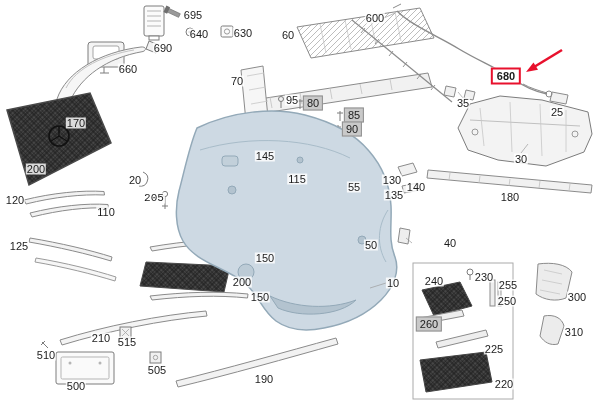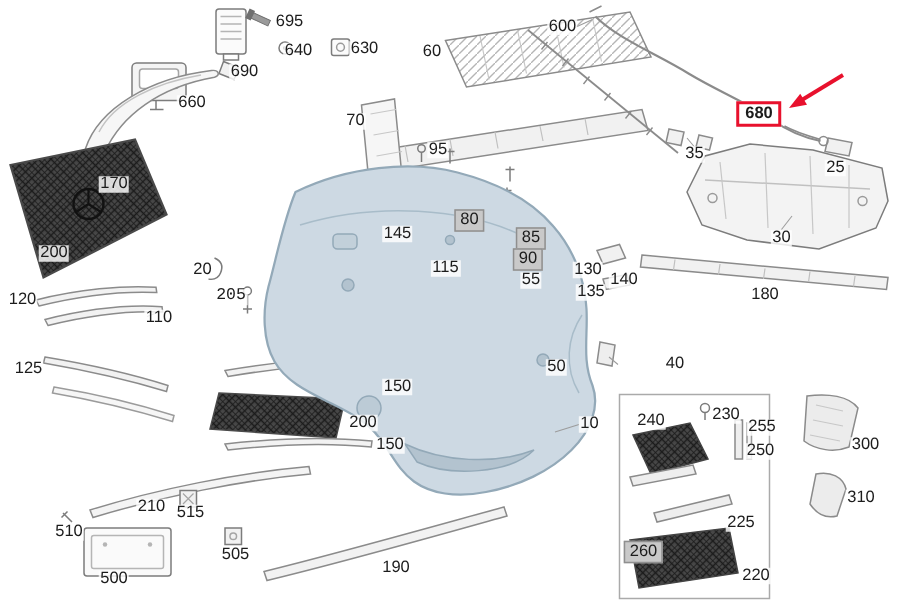--- a/index.html
+++ b/index.html
@@ -8,21 +8,21 @@
     font-family:"Liberation Sans",sans-serif;
   }
   .stage svg{position:absolute;left:0;top:0;}
   #labels-layer{position:absolute;left:0;top:0;width:600px;height:290px;}
   .part-label{
     position:absolute;transform:translate(-50%,-50%);
     font-size:11px;line-height:1;color:#1c1c1c;
     background:rgba(255,255,255,0.82);padding:0 1px;white-space:nowrap;
   }
   .part-label.gray{
-    background:var(--hl,#c9c9c9);border:1px solid #8f8f8f;padding:1px 3px;margin-top:44px;
+    background:var(--hl,#c9c9c9);border:1px solid #8f8f8f;padding:1px 3px;
   }
   .part-label.red-box{
     border:2px solid var(--accent,#e8112d);background:#fff;
     padding:1px 4px;font-weight:bold;
   }
 </style>
 </head>
 <body>
 
 <div class="stage">

